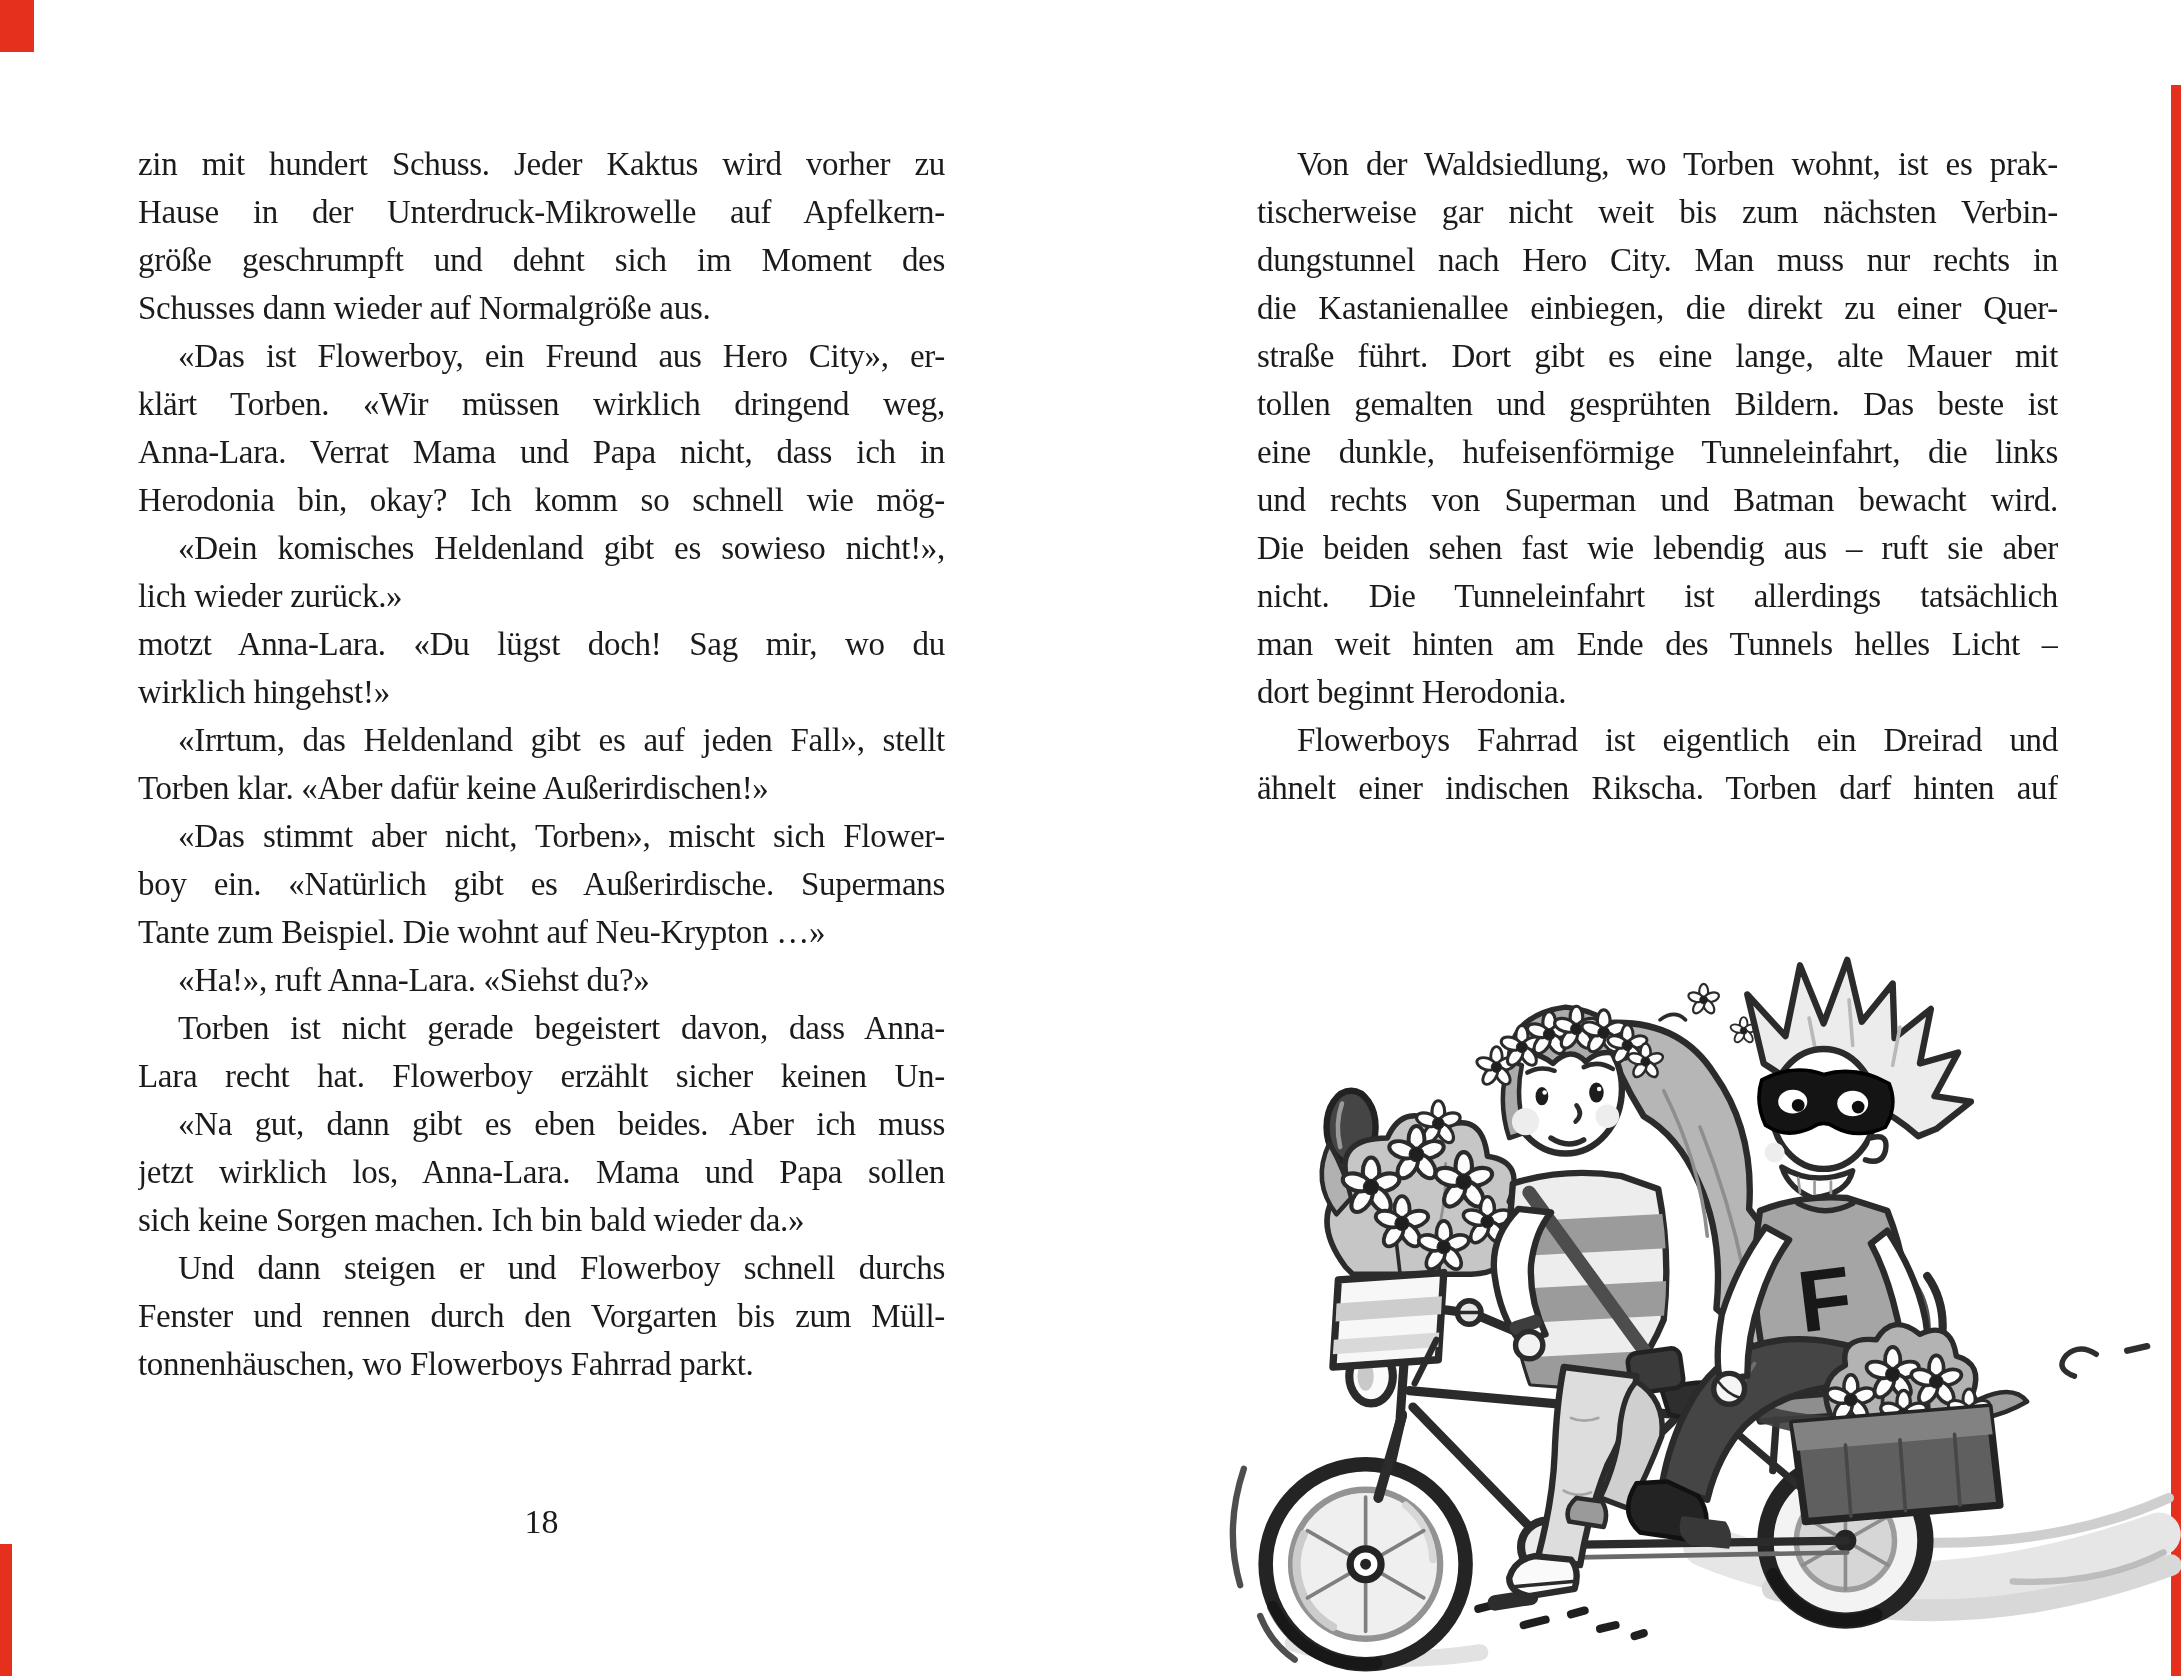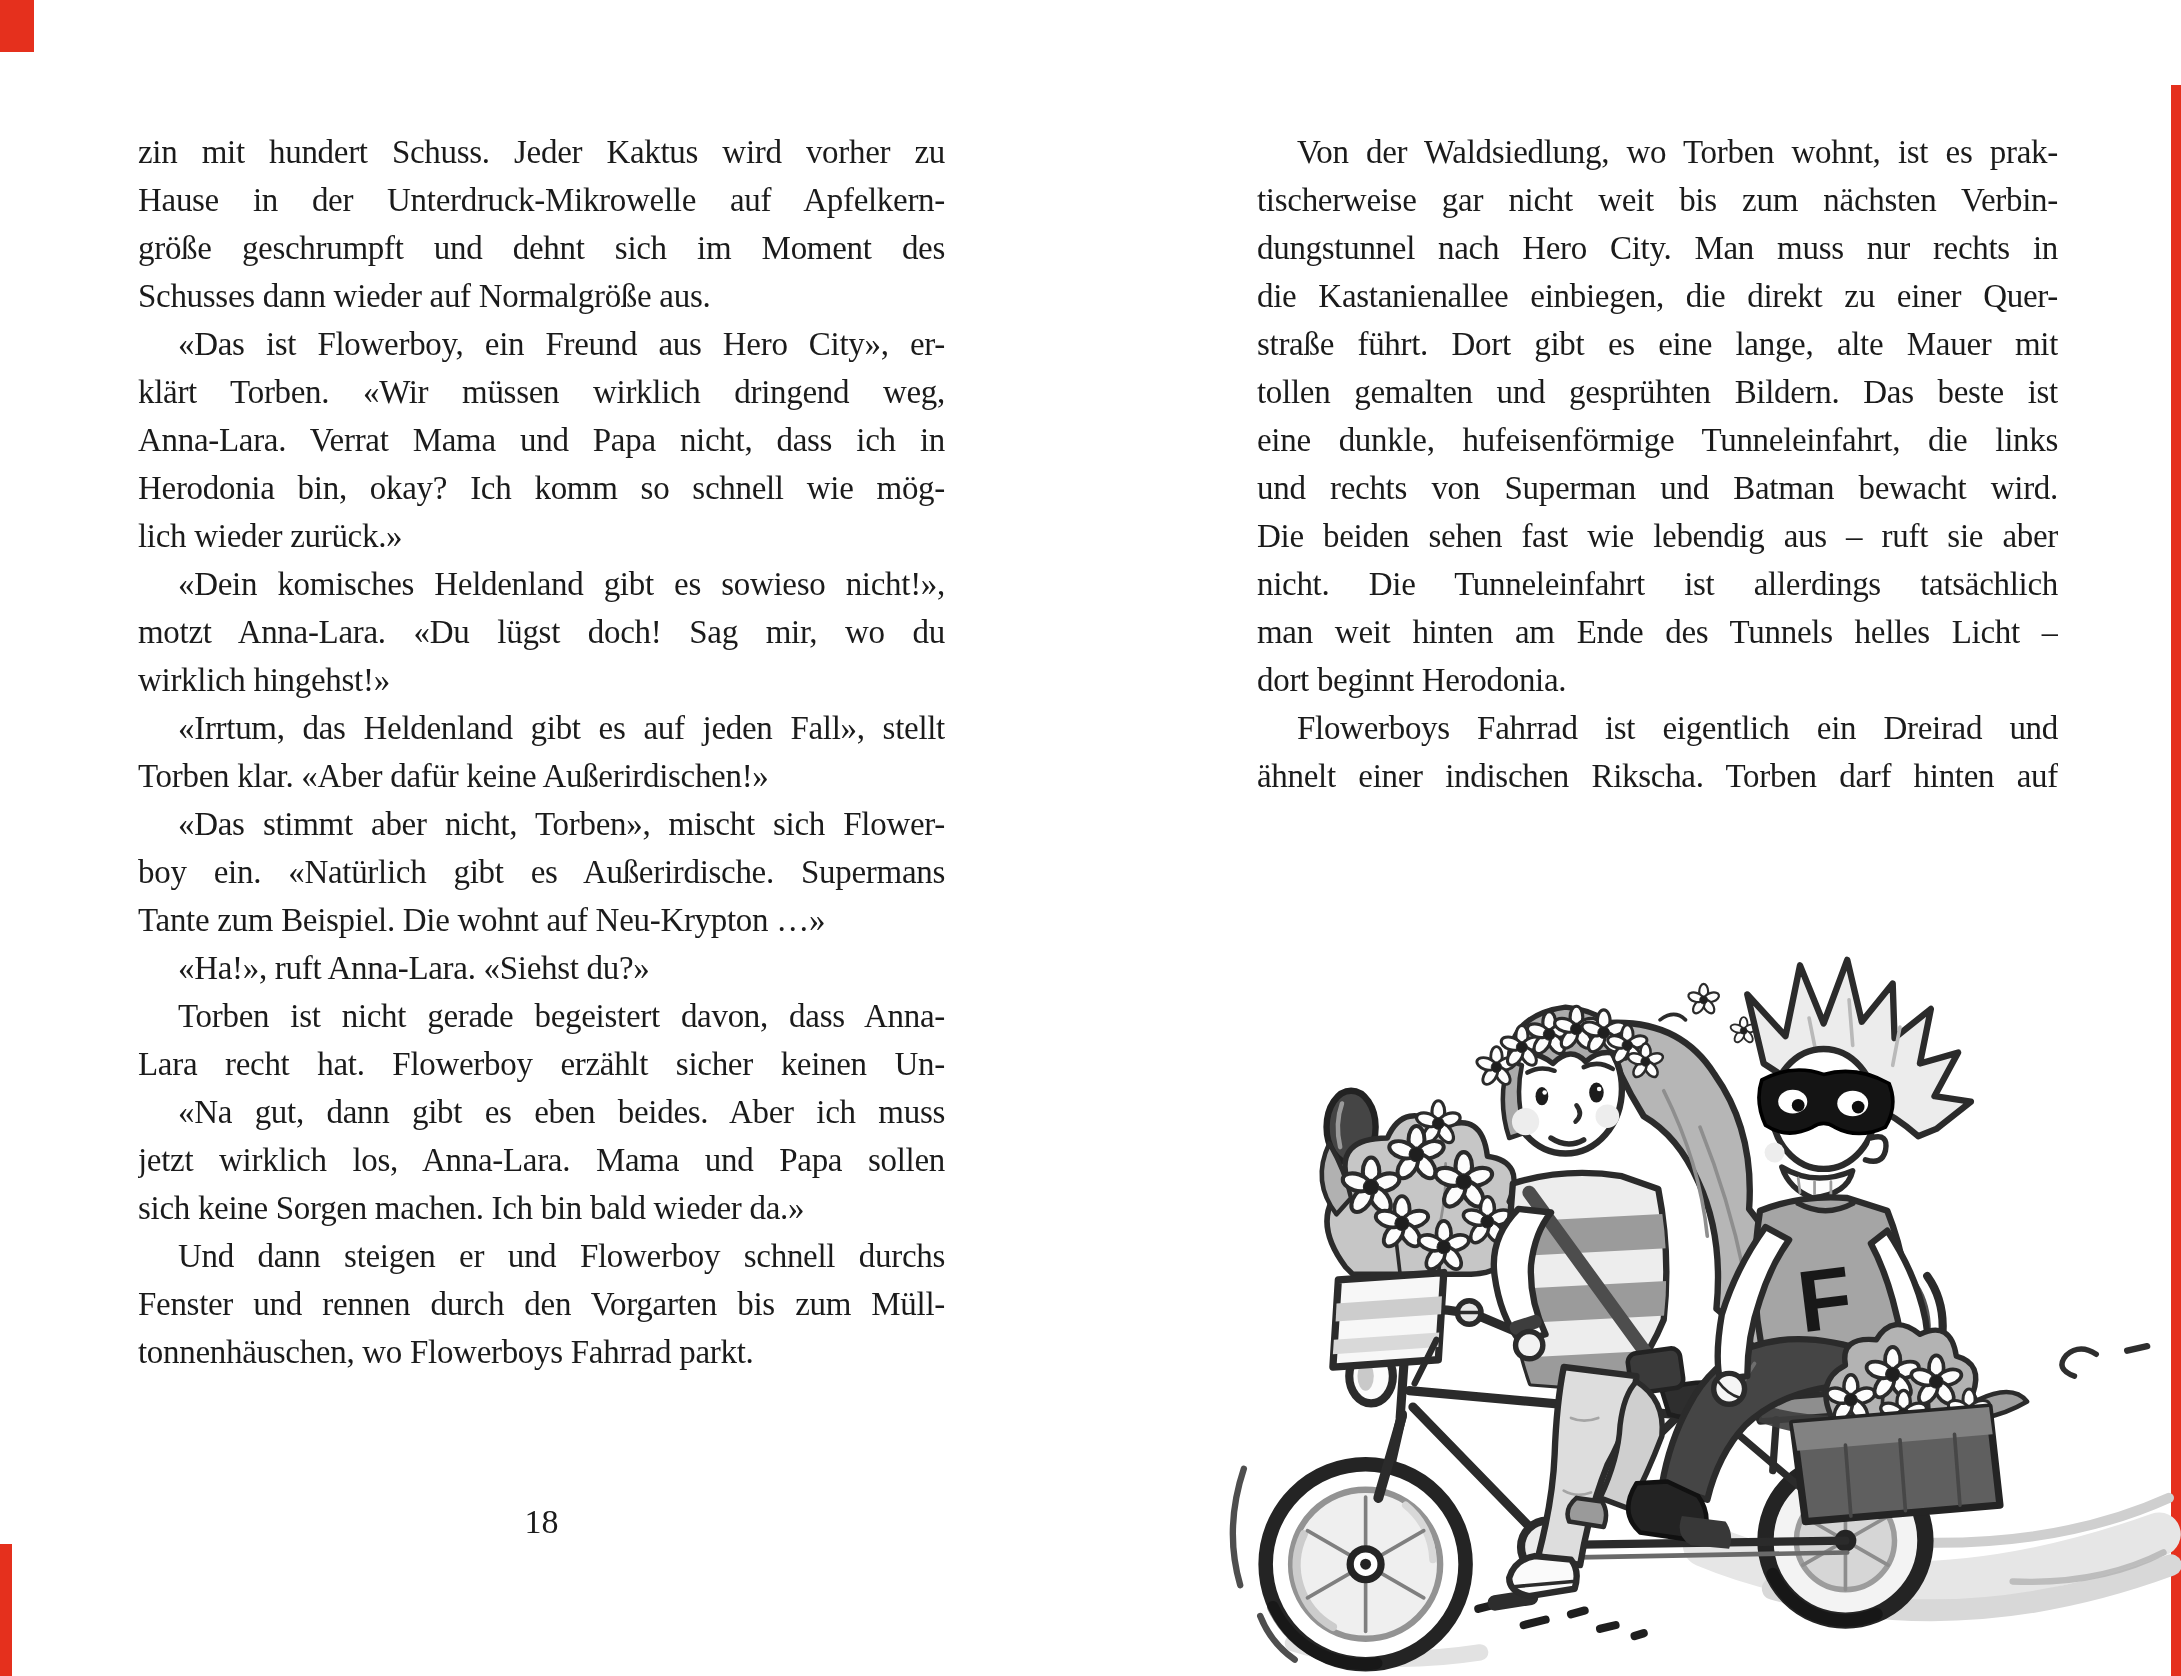--- a/index.html
+++ b/index.html
@@ -1,18 +1,18 @@
 <!DOCTYPE html>
 <html style="font-size:14.5px"><head>
 <meta charset="utf-8">
 <style>
   html,body{margin:0;padding:0;background:#ffffff;}
   .spread{position:relative;width:2182px;height:1676px;background:#ffffff;overflow:hidden;
           font-family:"Liberation Serif","DejaVu Serif",serif;color:#1b1b1b;}
-  .text-col{position:absolute;top:128px;}
+  .text-col{position:absolute;top:140px;}
   #col-left{left:138px;width:807px;}
   #col-right{left:1257px;width:801px;}
   .line{font-size:33px;line-height:48px;height:48px;letter-spacing:-0.3px;
         overflow:hidden;white-space:normal;}
   .line.just{text-align:justify;text-align-last:justify;text-justify:inter-word;}
   .line.indent{text-indent:40px;}
   .pageno{position:absolute;left:138px;width:807px;top:1493px;text-align:center;
           font-size:34px;color:#1b1b1b;margin-top:10px;}
   .illu{position:absolute;left:1209px;top:909px;width:973px;height:767px;}
   .book-edge{position:absolute;background:#e5301d;}
@@ -31,22 +31,22 @@
 
   <div class="text-col" id="col-left">
       <div class="line just">zin mit hundert Schuss. Jeder Kaktus wird vorher zu</div>
       <div class="line just">Hause in der Unterdruck-Mikrowelle auf Apfelkern-</div>
       <div class="line just">größe geschrumpft und dehnt sich im Moment des</div>
       <div class="line">Schusses dann wieder auf Normalgröße aus.</div>
       <div class="line just indent">«Das ist Flowerboy, ein Freund aus Hero City», er-</div>
       <div class="line just">klärt Torben. «Wir müssen wirklich dringend weg,</div>
       <div class="line just">Anna-Lara. Verrat Mama und Papa nicht, dass ich in</div>
       <div class="line just">Herodonia bin, okay? Ich komm so schnell wie mög-</div>
+      <div class="line just indent">«Dein komisches Heldenland gibt es sowieso nicht!»,</div>
       <div class="line">lich wieder zurück.»</div>
-      <div class="line just indent">«Dein komisches Heldenland gibt es sowieso nicht!»,</div>
       <div class="line just">motzt Anna-Lara. «Du lügst doch! Sag mir, wo du</div>
       <div class="line">wirklich hingehst!»</div>
       <div class="line just indent">«Irrtum, das Heldenland gibt es auf jeden Fall», stellt</div>
       <div class="line">Torben klar. «Aber dafür keine Außerirdischen!»</div>
       <div class="line just indent">«Das stimmt aber nicht, Torben», mischt sich Flower-</div>
       <div class="line just">boy ein. «Natürlich gibt es Außerirdische. Supermans</div>
       <div class="line">Tante zum Beispiel. Die wohnt auf Neu-Krypton …»</div>
       <div class="line indent">«Ha!», ruft Anna-Lara. «Siehst du?»</div>
       <div class="line just indent">Torben ist nicht gerade begeistert davon, dass Anna-</div>
       <div class="line just">Lara recht hat. Flowerboy erzählt sicher keinen Un-</div>

